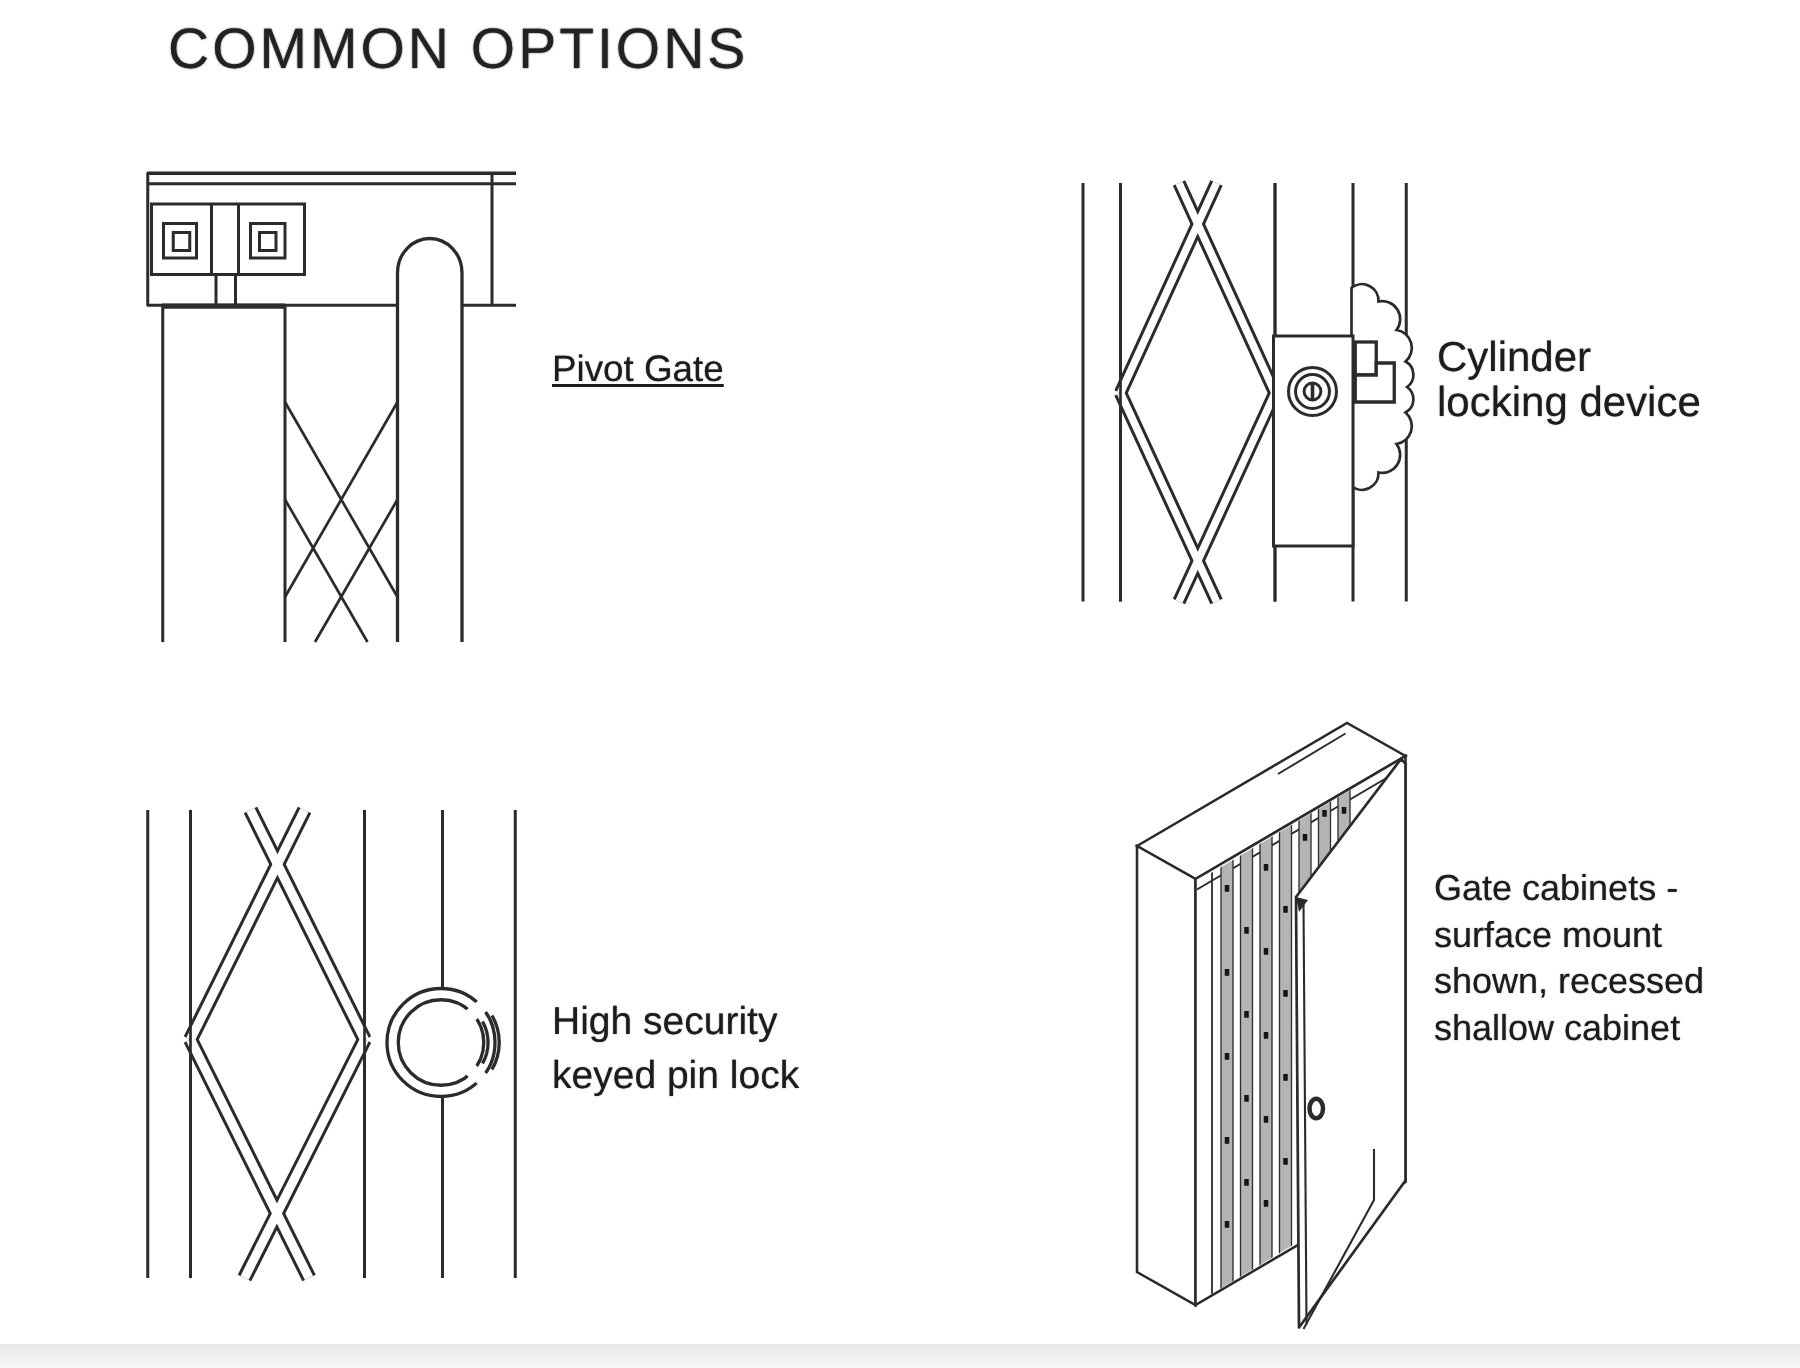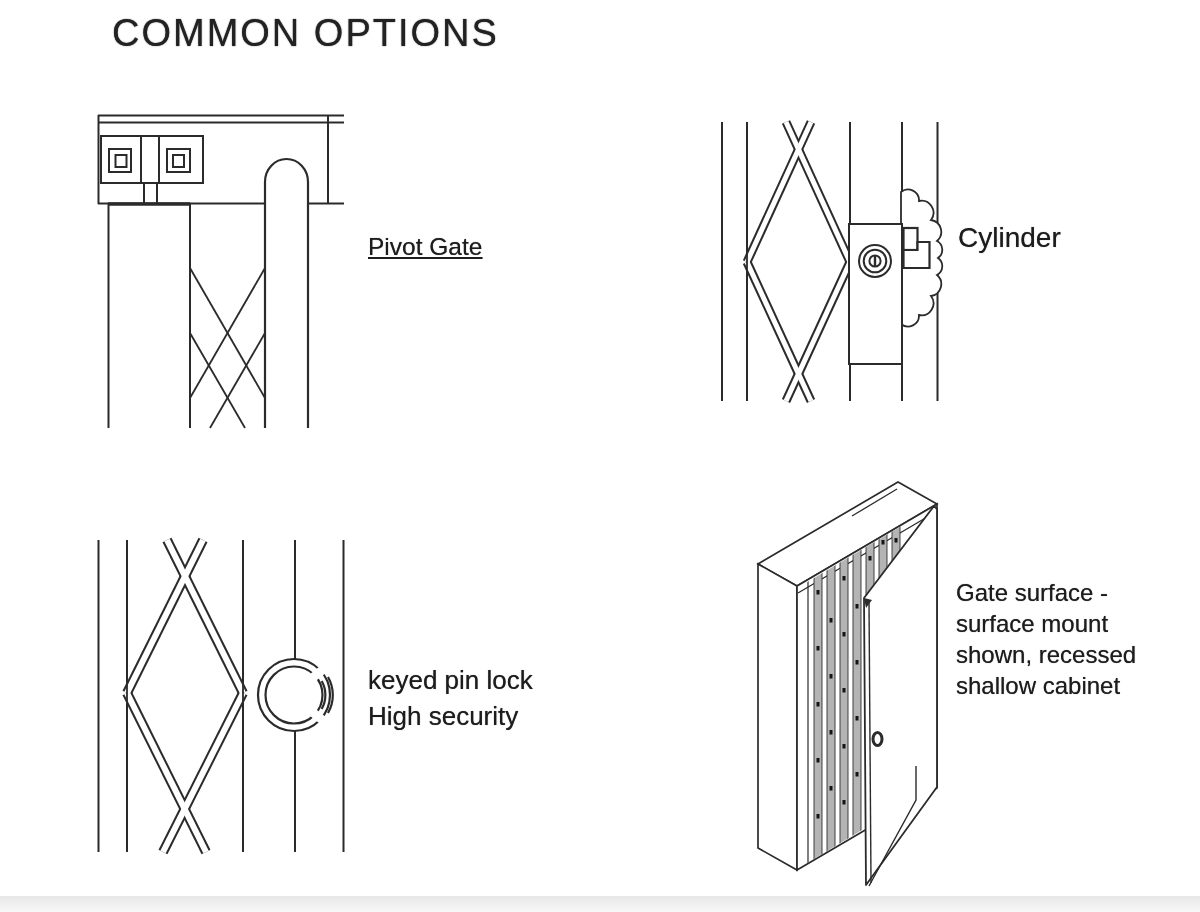--- a/index.html
+++ b/index.html
@@ -191,28 +191,29 @@
         <path d="M864,598 L872,600 L866,608 Z" fill="#2b2b2b"></path>
         <ellipse class="ink fillw" stroke-width="3" cx="877.5" cy="739" rx="4.5" ry="6.5"></ellipse>
       </g>
     </g>
   </svg>
 
   <div id="lbl-pivot" class="label">Pivot Gate</div>
 
   <div id="lbl-cyl" class="label">
     <div>Cylinder</div>
+    <div>locking device</div>
   </div>
 
   <div id="lbl-pin" class="label">
+    <div>High security</div>
     <div>keyed pin lock</div>
-    <div>High security</div>
   </div>
 
   <div id="lbl-cab" class="label">
-    <div>Gate surface -</div>
+    <div>Gate cabinets -</div>
     <div>surface mount</div>
     <div>shown, recessed</div>
     <div>shallow cabinet</div>
   </div>
 
   <div id="bottom-band"></div>
 </div>
 
 </body></html>

